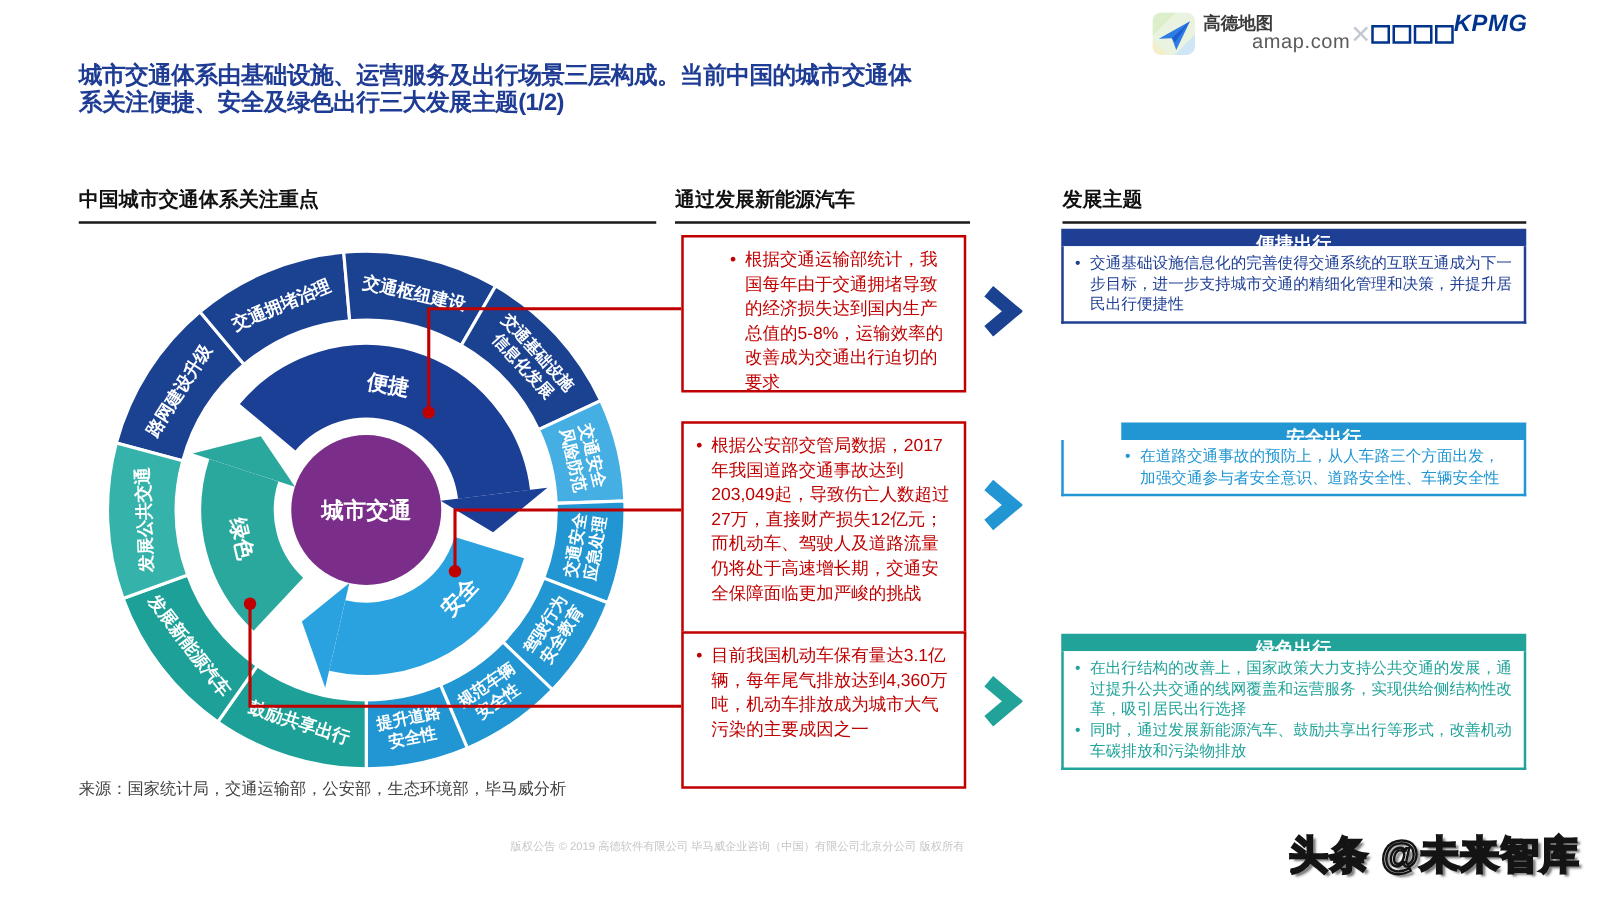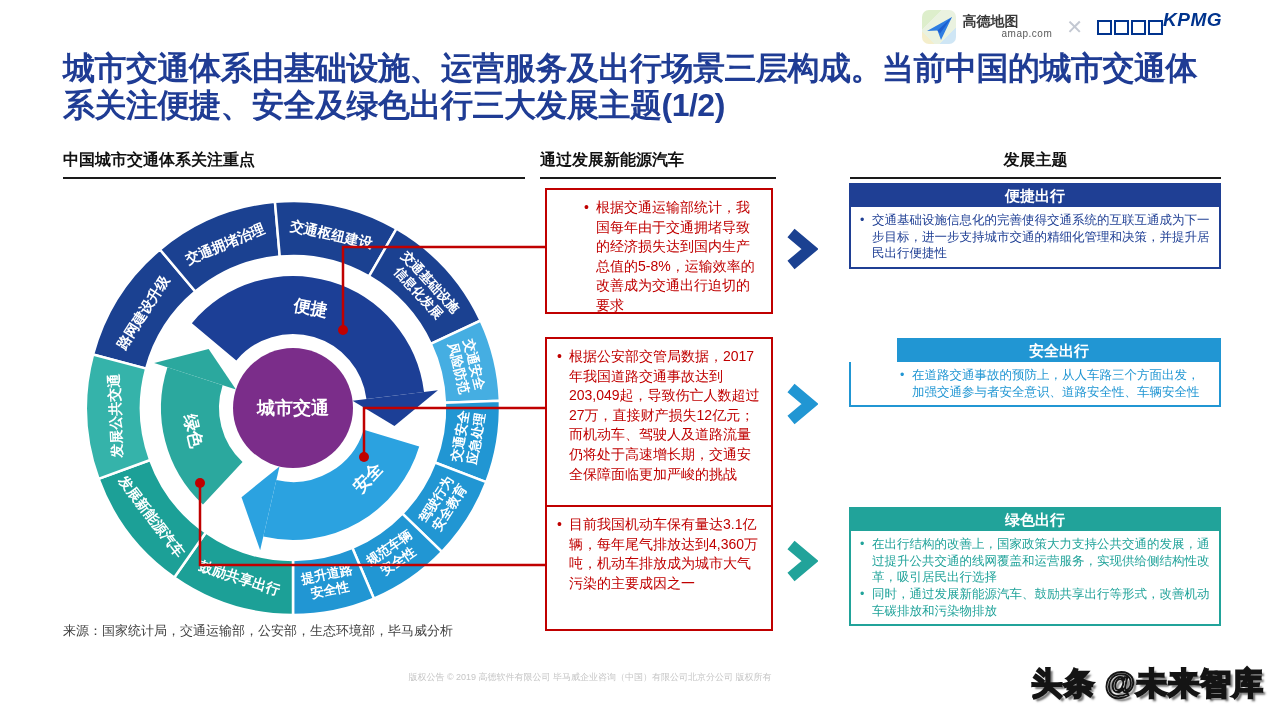--- a/index.html
+++ b/index.html
@@ -1,62 +1,62 @@
 <!DOCTYPE html>
 <html><head>
 <meta charset="utf-8">
 <style>
   html,body{margin:0;padding:0;}
   body{
     width:1280px;height:720px;position:relative;overflow:hidden;
     background:#ffffff;font-family:"Liberation Sans", sans-serif;
   }
   
-  .logos{position:absolute;top:10px;right:58px;display:flex;align-items:center;gap:14px;}
+  .logos{position:absolute;top:10px;right:58px;display:flex;align-items:center;}
   .amap{display:flex;align-items:center;gap:7px;}
   .amap-icon{width:34px;height:34px;border-radius:7px;position:relative;overflow:hidden;
     background:
       linear-gradient(135deg,#ddeecb 0 28%,rgba(0,0,0,0) 28%),
       linear-gradient(315deg,#cfe6f5 0 24%,rgba(0,0,0,0) 24%),
       linear-gradient(45deg,#f4eecb 0 18%,rgba(0,0,0,0) 18%),
       #eaf2e0;}
   .amap-icon svg{position:absolute;inset:0;}
   .amap-text{line-height:1.05;}
   .amap-name{font-size:14px;font-weight:700;color:#3a3a3a;}
-  .amap-domain{font-size:10px;color:#5a5a5a;letter-spacing:.5px;margin-left:39px;}
+  .amap-domain{font-size:16px;color:#5a5a5a;letter-spacing:.5px;margin-left:39px;}
   .logo-x{font-size:20px;color:#c3c8d2;font-weight:400;}
   .kpmg{display:flex;flex-direction:row;align-items:flex-start;}
   .kpmg .boxes{display:flex;gap:2px;height:15px;}
   .kpmg .boxes span{width:15px;height:15px;border:2px solid #00338D;box-sizing:border-box;background:#fff;}
   .kpmg .txt{font-style:italic;font-weight:900;font-size:19px;color:#00338D;margin-top:-11px;letter-spacing:.5px;}
   
-  .title{position:absolute;left:63px;top:50px;width:1170px;font-size:32px;font-weight:700;
+  .title{position:absolute;left:63px;top:50px;width:1170px;font-size:19px;font-weight:700;
     line-height:1.16;letter-spacing:-.5px;}
   
   .colhead{position:absolute;top:150px;font-size:16px;font-weight:700;color:#111;
     padding-bottom:6px;border-bottom:2.5px solid #1a1a1a;}
   .colhead.c1{left:63px;width:462px;}
   .colhead.c2{left:540px;width:236px;}
-  .colhead.c3{left:850px;width:371px;text-align:center;}
+  .colhead.c3{left:850px;width:371px;}
   
   #wheel{position:absolute;left:83px;top:198px;width:420px;height:420px;}
   #overlay{position:absolute;inset:0;width:1280px;height:720px;pointer-events:none;z-index:6;}
   
   .pbox{position:absolute;left:545px;width:228px;border:2px solid #C00000;box-sizing:border-box;
     background:#fff;padding:8px 9px;font-size:14px;line-height:1.4;color:#C00000;overflow:hidden;}
   .pbox.p1{top:188px;height:126px;padding-left:36px;}
   .pbox.p2{top:337px;height:174px;}
   .pbox.p3{top:505px;height:126px;}
   
   .chev{position:absolute;left:786px;width:32px;height:42px;}
   .chev.v1{top:228px;} .chev.v2{top:383px;} .chev.v3{top:540px;}
   
   .tbox{position:absolute;left:849px;width:372px;box-sizing:border-box;}
   .tbox.t1{top:183px;} .tbox.t2{top:338px;} .tbox.t3{top:507px;}
-  .tbox .thead{height:24px;line-height:26px;text-align:center;color:#fff;font-size:15px;font-weight:700;}
+  .tbox .thead{height:14px;line-height:26px;text-align:center;color:#fff;font-size:15px;font-weight:700;}
   .tbox .tbody{border:2px solid;border-top:none;background:#fff;padding:5px 8px;
     font-size:12.5px;line-height:1.33;}
   
   ul.blist{margin:0;padding:0;list-style:none;}
   ul.blist li{position:relative;padding-left:13px;}
   ul.blist li::before{content:"•";position:absolute;left:1px;top:0;}
   
   .source{position:absolute;left:63px;top:622px;font-size:13px;color:#3f3f3f;}
   .copyright{position:absolute;left:380px;top:671px;width:420px;text-align:center;
     font-size:9px;color:#c6c6c6;}

